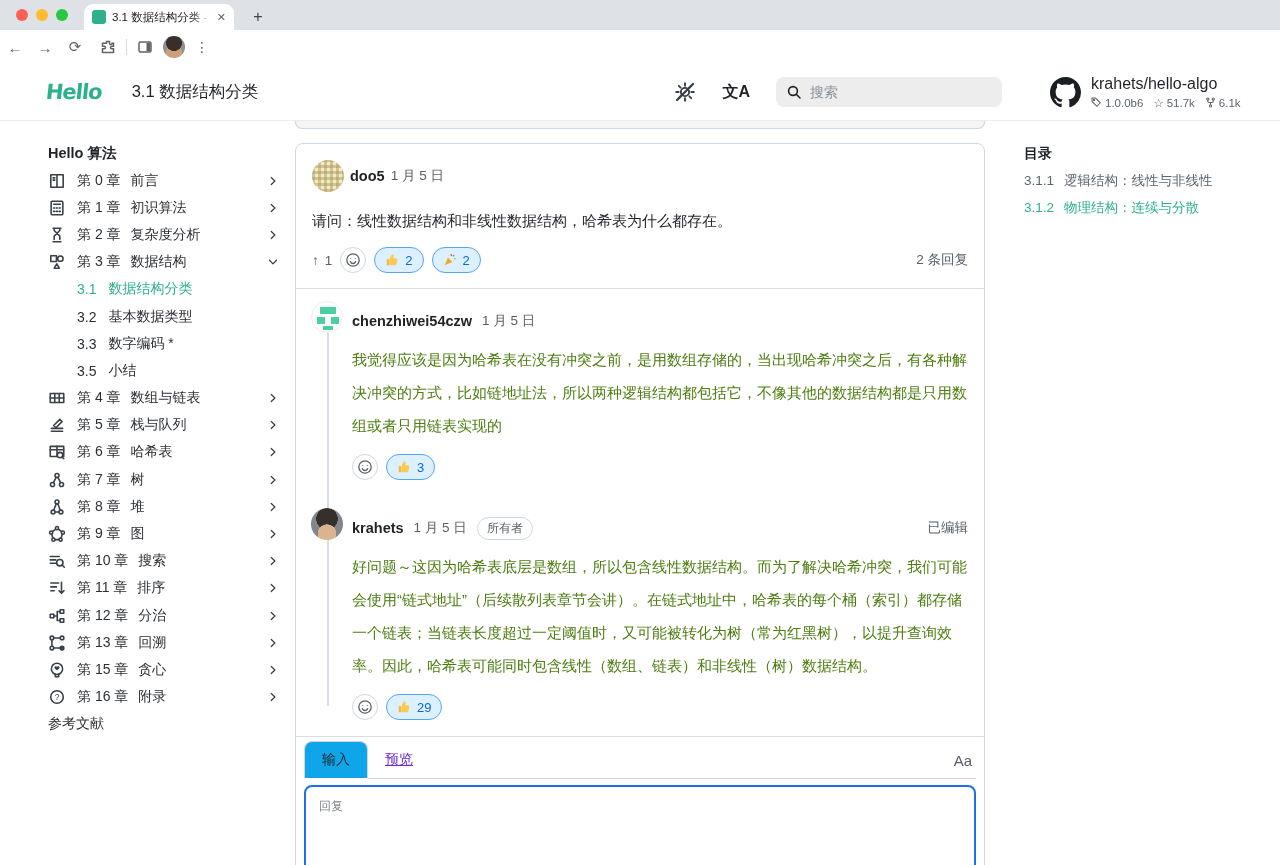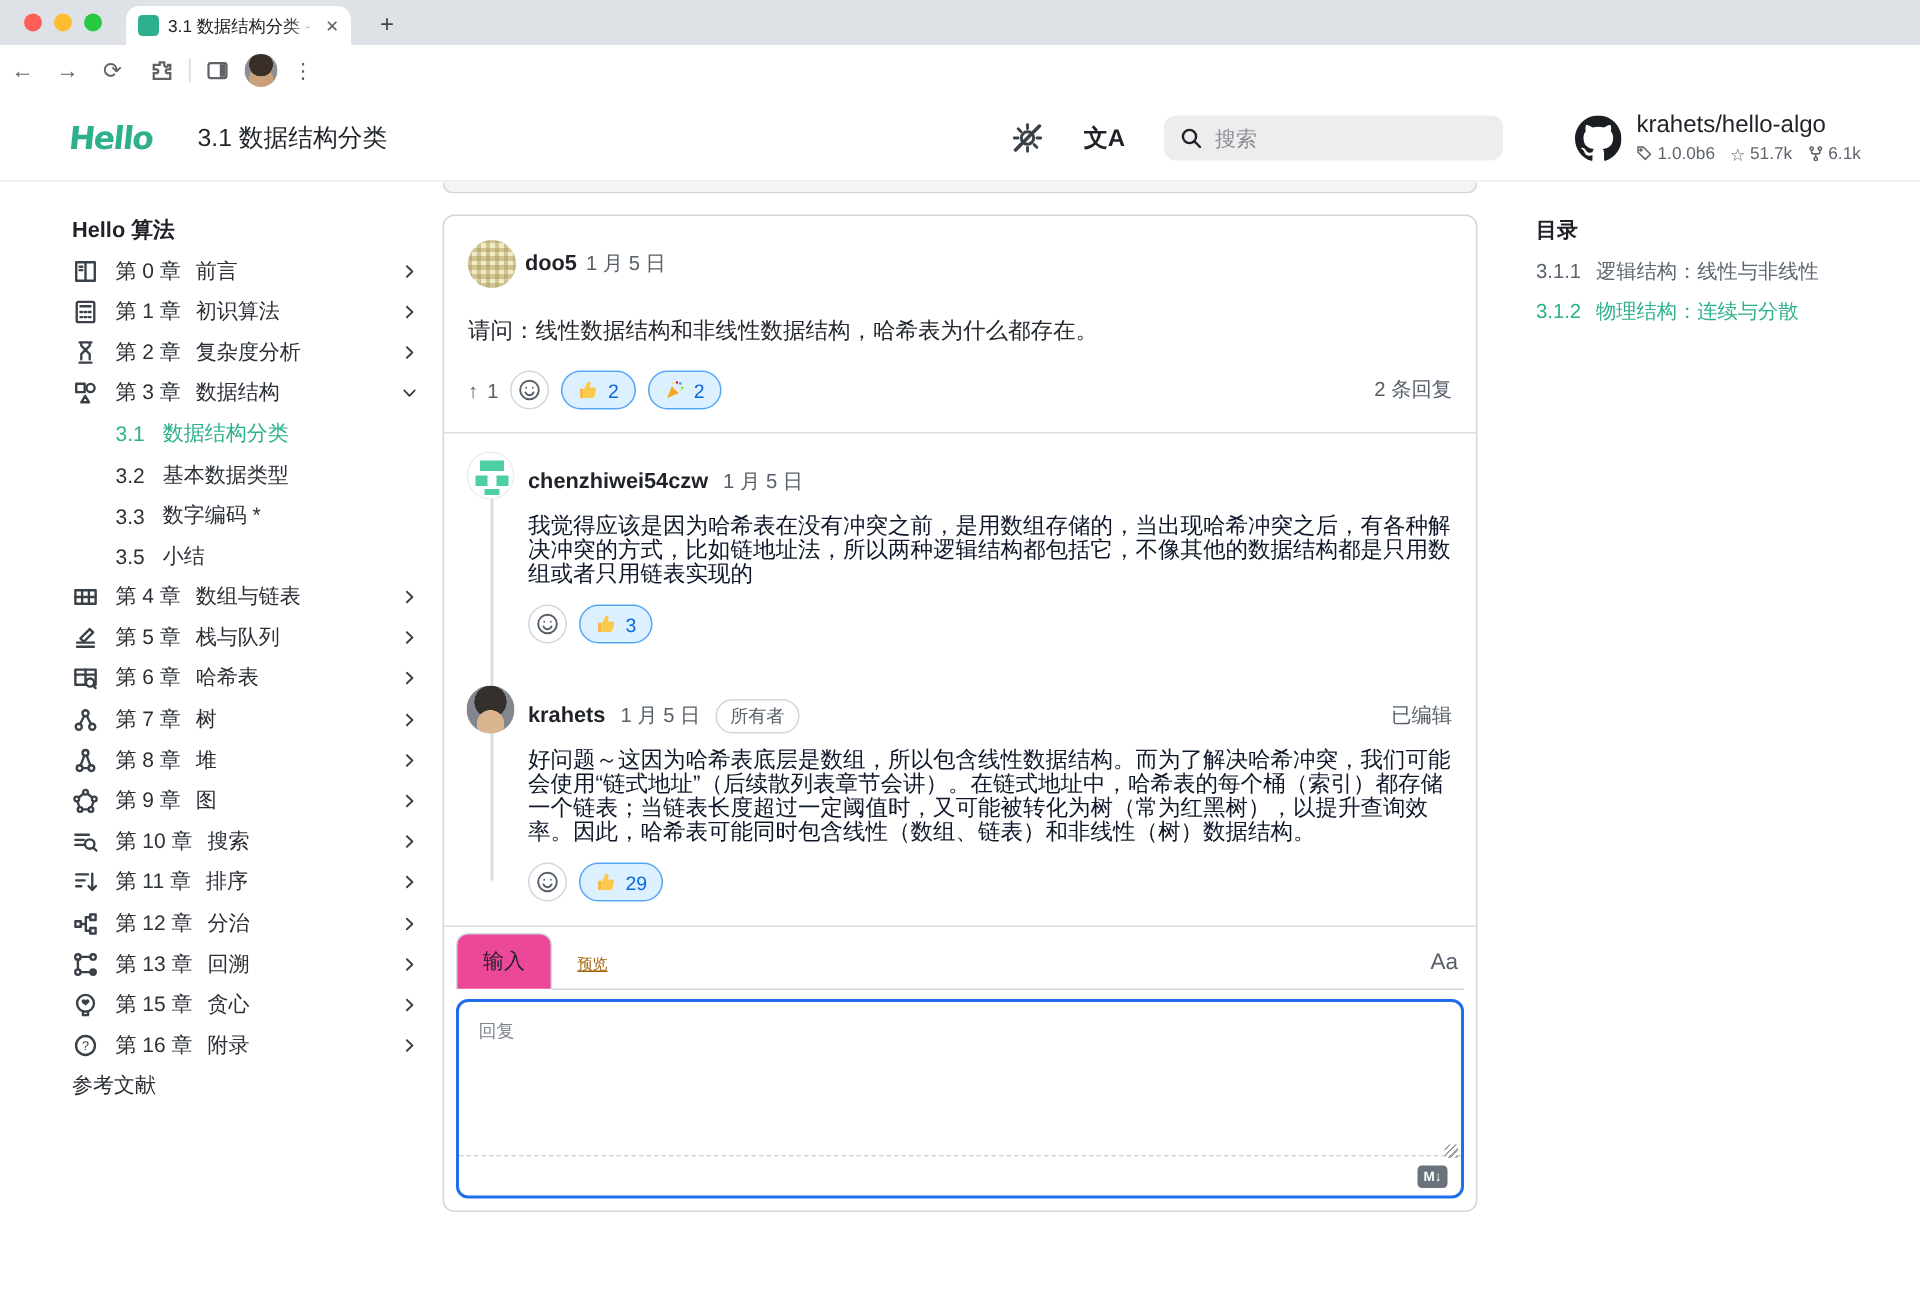--- a/index.html
+++ b/index.html
@@ -102,29 +102,29 @@
     display:flex; align-items:center; justify-content:center; cursor:pointer; }
   .pill { display:inline-flex; align-items:center; gap:6px; height:26px; padding:0 10px; border-radius:13px;
     border:1px solid #57a6f5; background:#ddf0ff; color:#0969da; font-size:13px; cursor:pointer; }
   .replies-count { margin-left:auto; font-size:13.5px; color:#57606a; }
 
   .replies { border-top:1px solid #d8dee4; position:relative; }
   .thread-line { position:absolute; left:31px; top:20px; bottom:14px; width:2px; background:#d8dee4; }
   .reply { position:relative; padding:16px 16px 0 56px; }
   .reply .avatar { position:absolute; left:15px; top:12px; }
   .r-head { display:flex; align-items:center; gap:10px; min-height:32px; }
-  .r-body { font-size:15px; line-height:16px; color:#0f172a; margin-top:6px; }
+  .r-body { font-size:15px; line-height:33px; color:#4d7c0f; margin-top:6px; }
   .r-foot { display:flex; align-items:center; gap:8px; margin:12px 0 16px; }
 
   
   .editor { border-top:1px solid #d8dee4; padding:0 8px 8px; }
   .tabbar { display:flex; align-items:flex-end; border-bottom:1px solid #d0d7de; height:42px; padding:0 0; position:relative; }
-  .tab-write { font-size:14px; color:#1f2328; background:#ec4899; border:1px solid #d0d7de; border-bottom:1px solid #fff;
+  .tab-write { font-size:14px; color:#1f2328; background:#0ea5e9; border:1px solid #d0d7de; border-bottom:1px solid #fff;
     border-radius:8px 8px 0 0; padding:9px 17px; margin-bottom:-1px; margin-left:0; cursor:pointer; }
-  .tab-preview { font-size:10px; color:#a16207; padding:9px 17px; cursor:pointer;text-decoration:underline; }
+  .tab-preview { font-size:14px; color:#6d28d9; padding:9px 17px; cursor:pointer;text-decoration:underline; }
   .fmt { margin-left:auto; font-size:15px; color:#57606a; padding:0 4px 9px; cursor:pointer; }
   .editor-box { margin-top:6px; border:2px solid #1f6feb; border-radius:8px; height:133px; position:relative; background:#fff; }
   .editor-box textarea { width:100%; height:104px; border:none; outline:none; resize:none; background:transparent;
     padding:11px 13px; font-size:12px; font-family:inherit; color:#24292f; display:block; }
   .editor-box textarea::placeholder { color:#80868e; }
   .editor-foot { position:absolute; left:0; right:0; bottom:0; height:27px; border-top:1px dashed #cfd5dc;
     display:flex; align-items:center; justify-content:flex-end; padding:0 9px; }
   .resize-handle { position:absolute; right:2px; top:-8px; width:9px; height:9px;
     background:repeating-linear-gradient(135deg, transparent 0 2px, #9aa0a6 2px 3px); cursor:nwse-resize; }
   .md-icon { background:#6a737d; color:#fff; font-size:9px; font-weight:bold; line-height:1;

